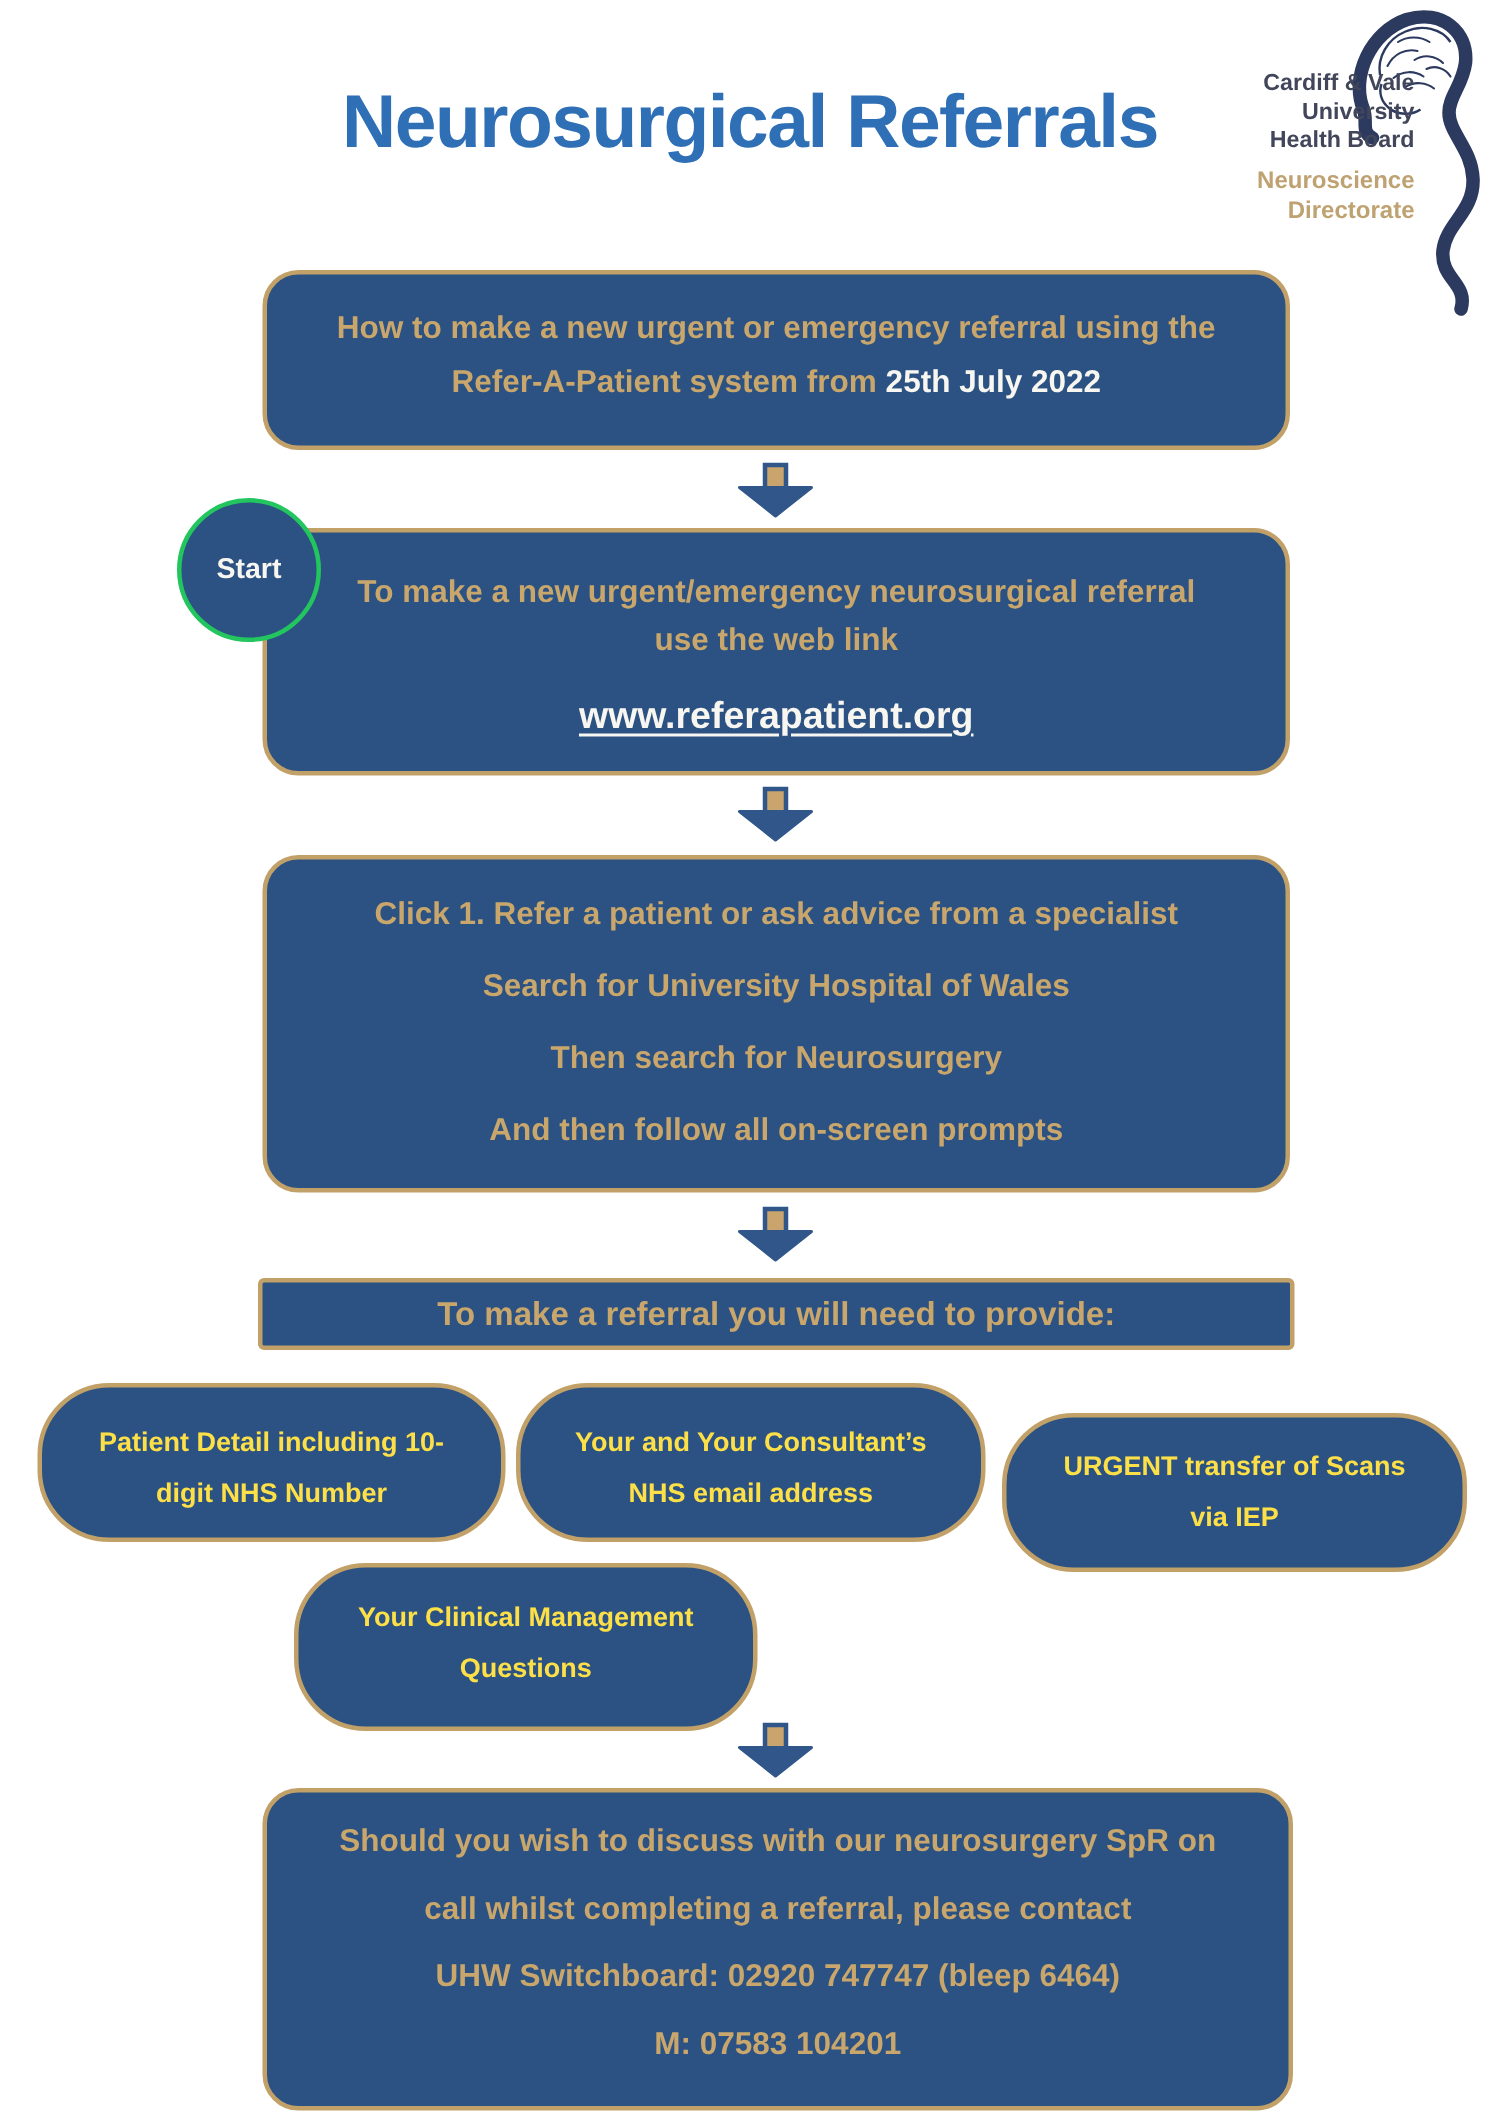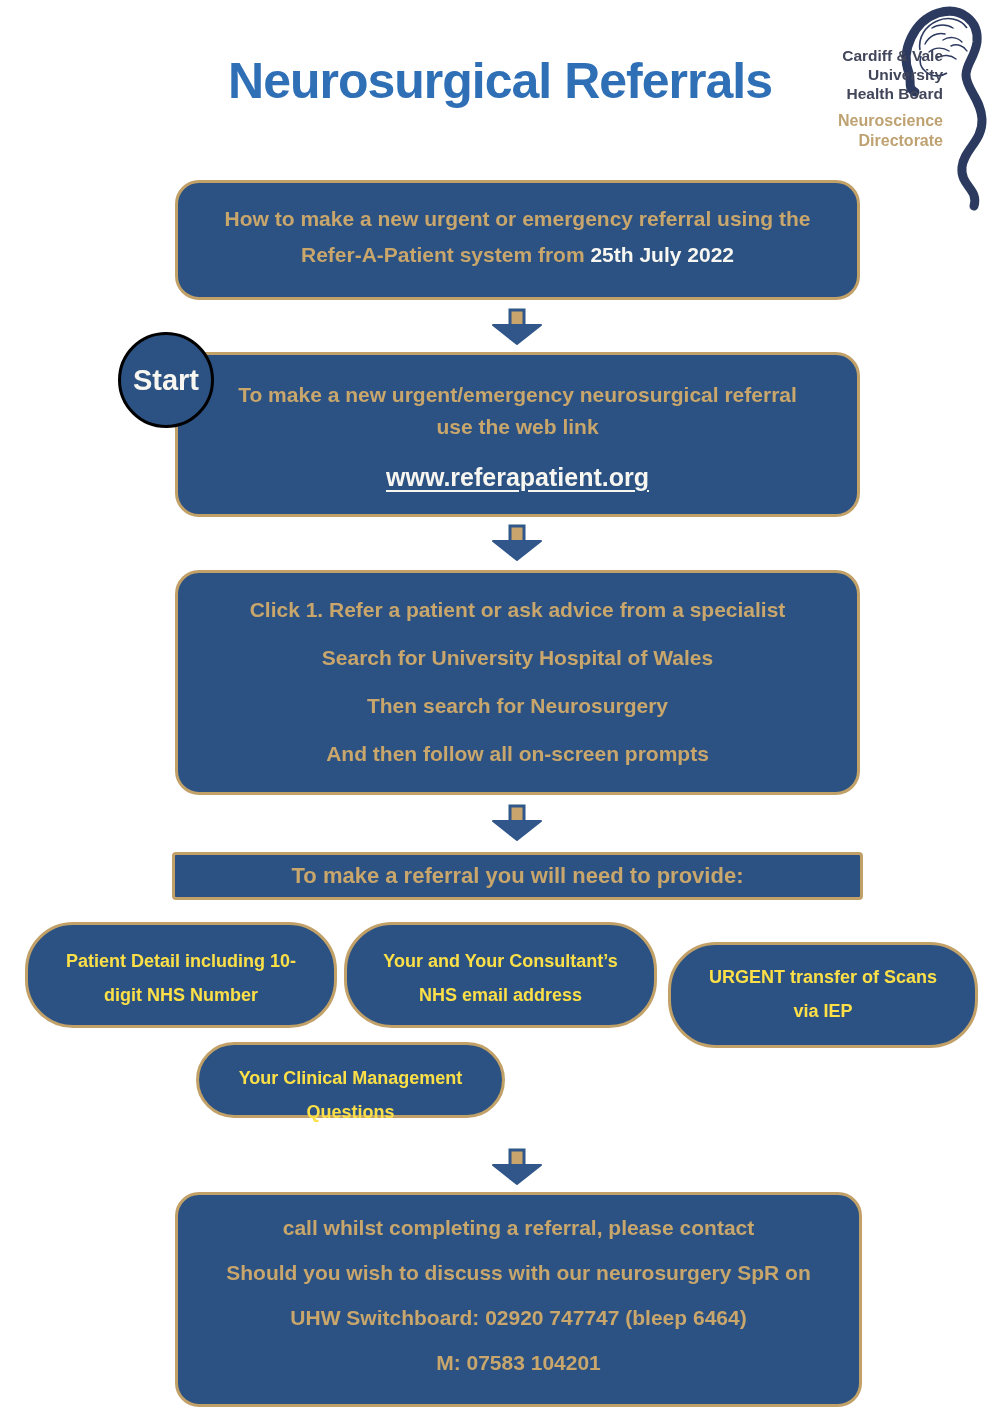--- a/index.html
+++ b/index.html
@@ -18,42 +18,42 @@
 
   .nbox{position:absolute;background:#2b5282;border:3px solid #c2a169;border-radius:24px;
         box-sizing:border-box;text-align:center;color:#c8a66c;font-weight:bold;}
   .tan-line{color:#c8a66c;}
   .white{color:#f8f6f0;}
 
   .box1{left:175px;top:180px;width:685px;height:120px;font-size:21px;padding-top:18px;}
   .box1 .l{line-height:36px;}
 
   .startc{position:absolute;left:118px;top:332px;width:96px;height:96px;border-radius:50%;
-          background:#2b5282;border:3px solid #000000;box-sizing:border-box;z-index:2;
+          background:#2b5282;border:3px solid #22c55e;box-sizing:border-box;z-index:2;
           display:flex;align-items:center;justify-content:center;color:#f8f6f0;
-          font-size:29px;font-weight:bold;}
+          font-size:19px;font-weight:bold;}
 
   .box2{left:175px;top:352px;width:685px;height:165px;font-size:21px;padding-top:24px;}
   .box2 .l{line-height:32px;}
   .box2 a{display:inline-block;margin-top:20px;color:#f8f6f0;font-size:25px;
           text-decoration:underline;text-underline-offset:4px;}
 
   .box3{left:175px;top:570px;width:685px;height:225px;font-size:21px;padding-top:13px;}
   .box3 .l{line-height:48px;}
 
   .banner{left:172px;top:852px;width:691px;height:48px;border-radius:4px;
           font-size:22px;line-height:42px;}
 
   .pill{position:absolute;background:#2b5282;border:3px solid #c2a169;border-radius:48px;
         box-sizing:border-box;text-align:center;color:#fde047;font-weight:bold;font-size:18px;}
   .pill .l{line-height:34px;}
   .p1{left:25px;top:922px;width:312px;height:106px;padding-top:19px;}
   .p2{left:344px;top:922px;width:313px;height:106px;padding-top:19px;}
   .p3{left:668px;top:922px;width:310px;height:106px;padding-top:15px;margin-top:20px;}
-  .p4{left:196px;top:1042px;width:309px;height:76px;padding-top:16px;}
+  .p4{left:196px;top:1042px;width:309px;height:112px;padding-top:16px;}
   .p5{left:512px;top:1042px;width:310px;height:100px;padding-top:16px;}
 
   .box4{left:175px;top:1192px;width:687px;height:215px;font-size:21px;padding-top:10px;}
   .box4 .l{line-height:45px;}
 
   .arrow{position:absolute;width:56px;height:38px;}
   .a1{left:489px;top:308px;}
   .a2{left:489px;top:524px;}
   .a3{left:489px;top:804px;}
   .a4{left:489px;top:1148px;}
@@ -140,19 +140,19 @@
     <div class="l">Your Clinical Management</div>
     <div class="l">Questions</div>
   </div>
 
   <svg class="arrow a4" viewBox="0 0 56 38">
     <rect x="21" y="2" width="14" height="16" fill="#c9a46d" stroke="#31568a" stroke-width="3"></rect>
     <polygon points="4,17 52,17 28,36" fill="#31568a" stroke="#31568a" stroke-width="2" stroke-linejoin="round"></polygon>
   </svg>
 
   <div class="nbox box4">
+    <div class="l">Should you wish to discuss with our neurosurgery SpR on</div>
     <div class="l">call whilst completing a referral, please contact</div>
-    <div class="l">Should you wish to discuss with our neurosurgery SpR on</div>
     <div class="l">UHW Switchboard: 02920 747747 (bleep 6464)</div>
     <div class="l">M: 07583 104201</div>
   </div>
 
 </div>
 
 </body></html>

